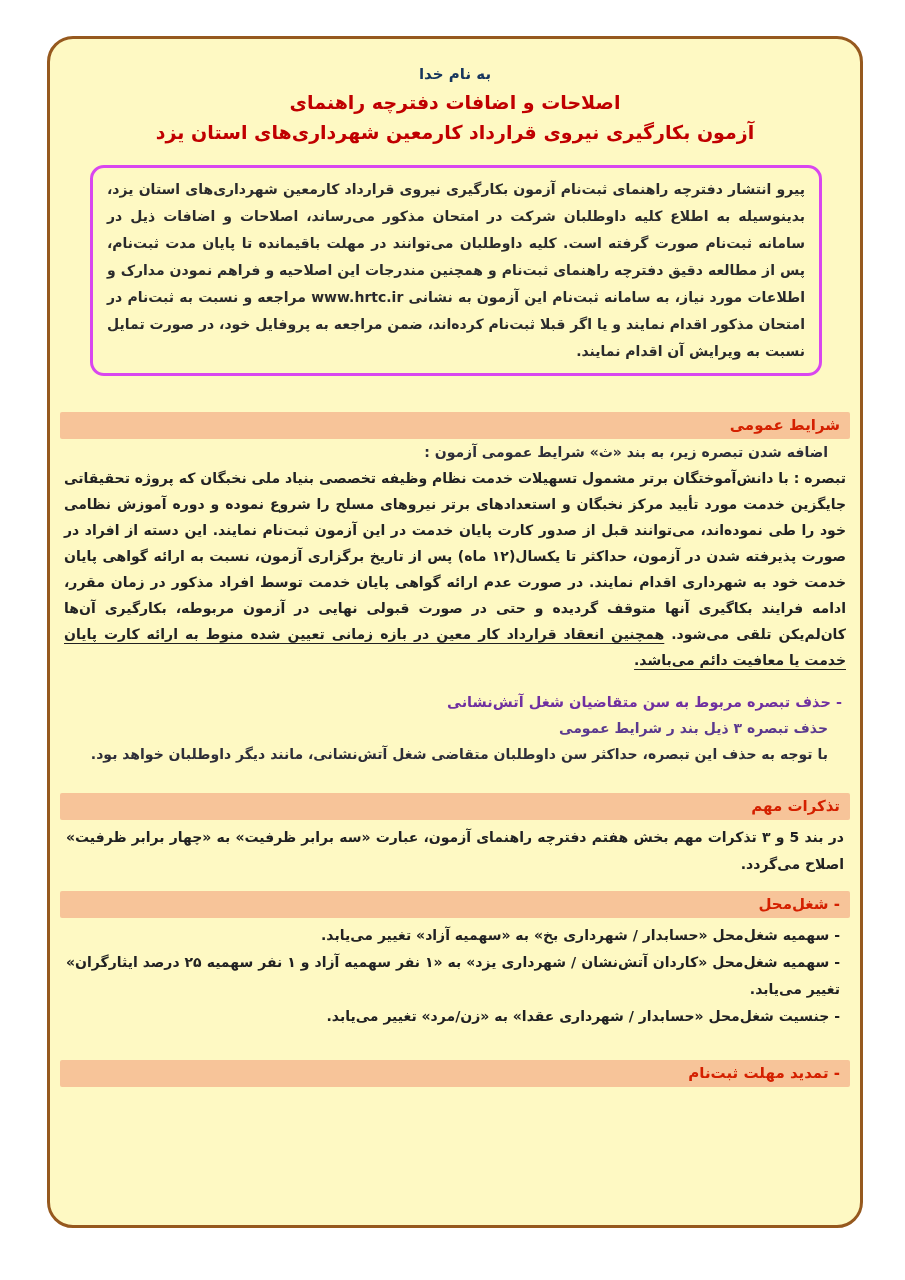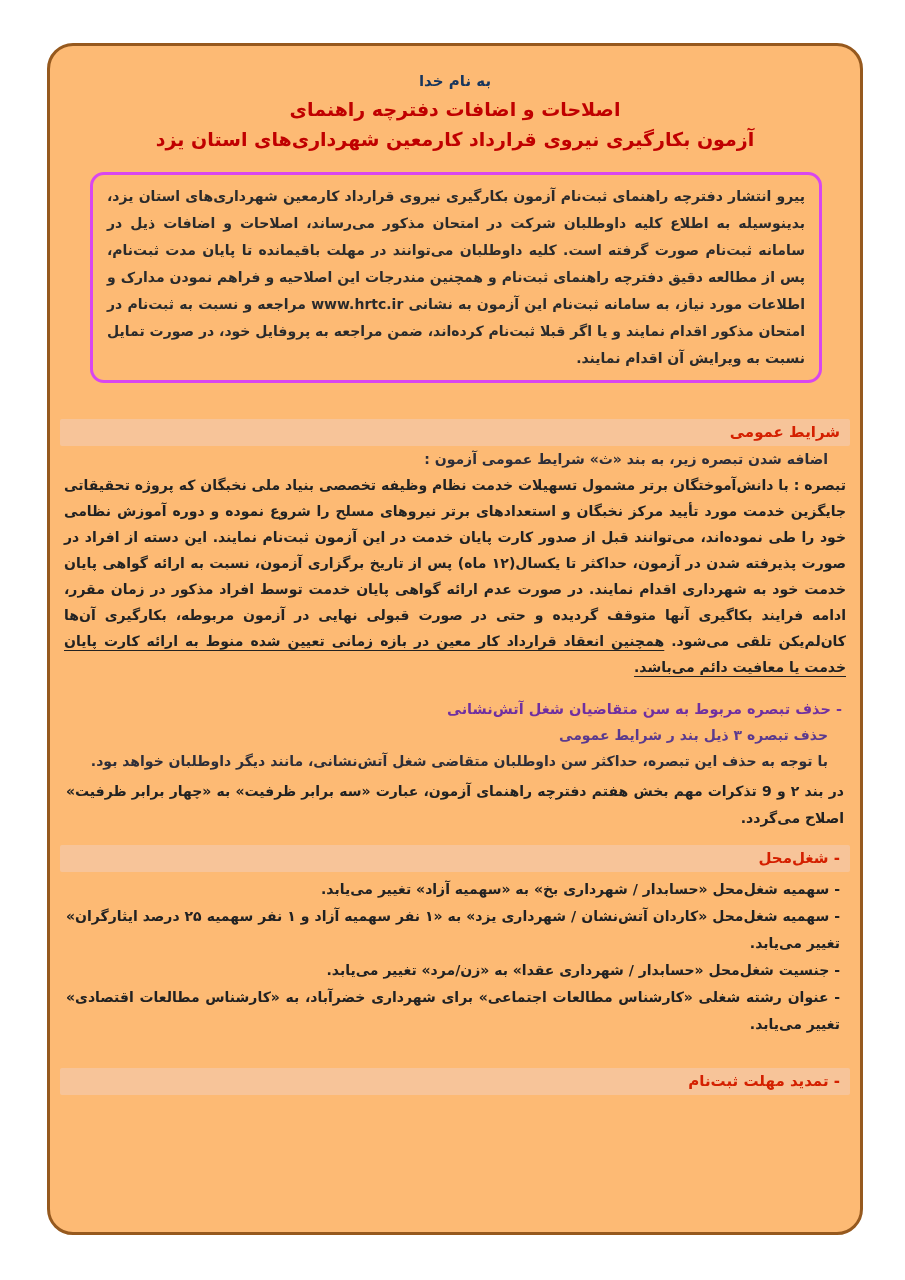--- a/index.html
+++ b/index.html
@@ -1,20 +1,20 @@
 <!DOCTYPE html>
 <html lang="fa" dir="rtl"><head>
 <meta charset="utf-8">
 <style>
   * { margin:0; padding:0; box-sizing:border-box; }
   html,body { width:905px; height:1280px; background:#ffffff;
     font-family:"DejaVu Sans", sans-serif; }
   .page {
-    position:absolute; top:43px; left:47px; width:816px; height:1192px;
-    background:#fdba74; border:3px solid #96591e; border-radius:26px;
+    position:absolute; top:36px; left:47px; width:816px; height:1192px;
+    background:#fef9c3; border:3px solid #96591e; border-radius:26px;
     direction:rtl; padding:16px 10px 0 10px; overflow:hidden;
   }
   .bismillah {
     text-align:center; color:#17365d; font-weight:bold; font-size:15px;
     margin-top:10px;
   }
   .main-title {
     text-align:center; color:#c00000; font-weight:bold; font-size:19px;
     line-height:30px;
   }
@@ -82,28 +82,28 @@
   <div class="indent-line">اضافه شدن تبصره زیر، به بند «ث» شرایط عمومی آزمون :</div>
 
   <p class="body-par"><span>تبصره : با دانش‌آموختگان برتر مشمول تسهیلات خدمت نظام وظیفه تخصصی بنیاد ملی نخبگان که پروژه تحقیقاتی جایگزین خدمت مورد تأیید مرکز نخبگان و استعدادهای برتر نیروهای مسلح را شروع نموده و دوره آموزش نظامی خود را طی نموده‌اند، می‌توانند قبل از صدور کارت پایان خدمت در این آزمون ثبت‌نام نمایند. این دسته از افراد در صورت پذیرفته شدن در آزمون، حداکثر تا یکسال(۱۲ ماه) پس از تاریخ برگزاری آزمون، نسبت به ارائه گواهی پایان خدمت خود به شهرداری اقدام نمایند. در صورت عدم ارائه گواهی پایان خدمت توسط افراد مذکور در زمان مقرر، ادامه فرایند بکاگیری آنها متوقف گردیده و حتی در صورت قبولی نهایی در آزمون مربوطه، بکارگیری آن‌ها کان‌لم‌یکن تلقی می‌شود. </span><span class="underline">همچنین انعقاد قرارداد کار معین در بازه زمانی تعیین شده منوط به ارائه کارت پایان خدمت یا معافیت دائم می‌باشد.</span></p>
 
   <div class="sub-block">
     <div class="sub-heading purple">- حذف تبصره مربوط به سن متقاضیان شغل آتش‌نشانی</div>
     <div class="indent-line purple">حذف تبصره ۳ ذیل بند ر شرایط عمومی</div>
     <div class="indent-line">با توجه به حذف این تبصره، حداکثر سن داوطلبان متقاضی شغل آتش‌نشانی، مانند دیگر داوطلبان خواهد بود.</div>
   </div>
 
+  <div class="section-bar bar-notes">تذکرات مهم</div>
 
-  <p class="notes-par">در بند ۲ و 9 تذکرات مهم بخش هفتم دفترچه راهنمای آزمون، عبارت «سه برابر ظرفیت» به «چهار برابر ظرفیت» اصلاح می‌گردد.</p>
+  <p class="notes-par">در بند 5 و ۳ تذکرات مهم بخش هفتم دفترچه راهنمای آزمون، عبارت «سه برابر ظرفیت» به «چهار برابر ظرفیت» اصلاح می‌گردد.</p>
 
   <div class="section-bar bar-jobs">- شغل‌محل</div>
 
   <div class="jobs-list">
     <p class="job-item">- سهمیه شغل‌محل «حسابدار / شهرداری بخ» به «سهمیه آزاد» تغییر می‌یابد.</p>
     <p class="job-item">- سهمیه شغل‌محل «کاردان آتش‌نشان / شهرداری یزد» به «۱ نفر سهمیه آزاد و ۱ نفر سهمیه ۲۵ درصد ایثارگران» تغییر می‌یابد.</p>
     <p class="job-item">- جنسیت شغل‌محل «حسابدار / شهرداری عقدا» به «زن/مرد» تغییر می‌یابد.</p>
-    <p class="job-item">- عنوان رشته شغلی «کارشناس مطالعات اجتماعی» برای شهرداری خضرآباد، به «کارشناس مطالعات اقتصادی» تغییر می‌یابد.</p>
   </div>
 
   <div class="section-bar bar-deadline">- تمدید مهلت ثبت‌نام</div>
 
 
 </div>
 
 </body></html>

